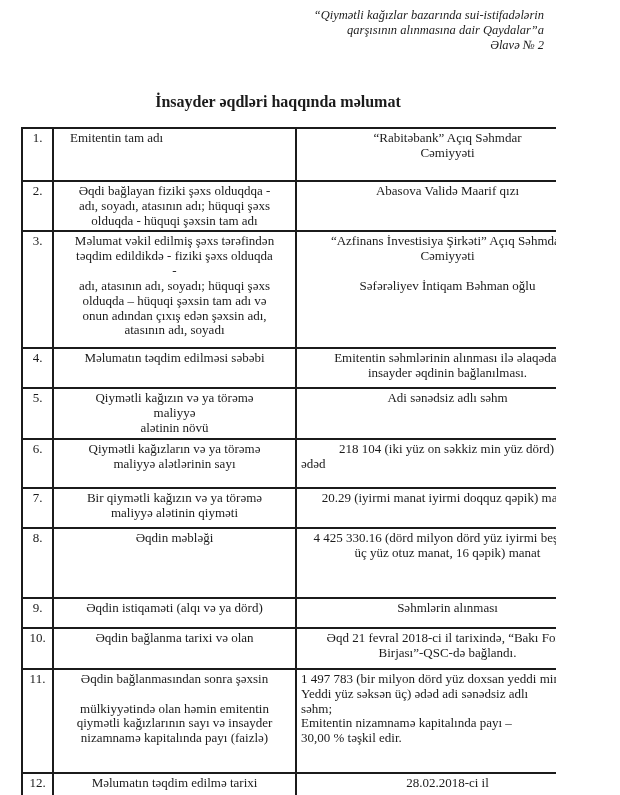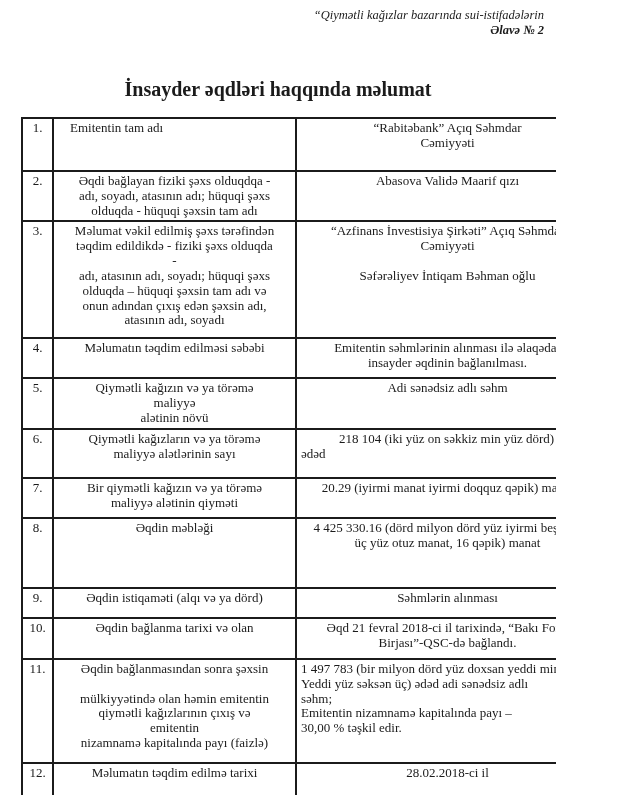--- a/index.html
+++ b/index.html
@@ -17,27 +17,27 @@
     overflow: hidden;
   }
   .doc-header {
     padding: 8px 12px 0 0;
     text-align: right;
     font-style: italic;
     font-size: 12.5px;
     line-height: 1.2;
   }
   .doc-header .annex-line3 {
-    font-weight: bold;
+    font-weight: normal;
   }
   .doc-title {
     margin-top: 40px;
     text-align: center;
     font-weight: bold;
-    font-size: 20px;
+    font-size: 16px;
   }
   table.disclosure {
     border-collapse: collapse;
     table-layout: fixed;
     margin: 16px 0 0 21px;
     width: 577px;
     font-size: 13px;
     line-height: 1.14;
   }
   table.disclosure td {
@@ -64,20 +64,21 @@
   td.pl14   { padding-left: 16px; text-align: left; }
   td.indent { text-indent: 38px; }
 </style>
 </head>
 <body>
 
 <div class="page">
 
   <div class="doc-header">
     <div>“Qiymətli kağızlar bazarında sui-istifadələrin</div>
+    <div>qarşısının alınmasına dair Qaydalar”a</div>
     <div class="annex-line3">Əlavə № 2</div>
   </div>
 
   <div class="doc-title">İnsayder əqdləri haqqında məlumat</div>
 
   <table class="disclosure">
     <colgroup>
       <col style="width:31px">
       <col style="width:243px">
       <col style="width:303px">
@@ -149,21 +150,21 @@
         <td class="num">10.</td>
         <td class="label">Əqdin bağlanma tarixi və olan</td>
         <td class="value">Əqd 21  fevral 2018-ci il tarixində, “Bakı Fond
 Birjası”-QSC-də bağlandı.</td>
       </tr>
       <tr style="height:104px">
         <td class="num">11.</td>
         <td class="label">Əqdin bağlanmasından sonra şəxsin
 
 mülkiyyətində olan həmin emitentin
-qiymətli kağızlarının çıxış və emitentin
+qiymətli kağızlarının sayı və insayder
 nizamnamə kapitalında payı (faizlə)</td>
         <td class="value left">1 497 783 (bir milyon dörd yüz doxsan yeddi min
 Yeddi yüz səksən üç)  ədəd  adi  sənədsiz  adlı
 səhm;
 Emitentin nizamnamə kapitalında payı –
 30,00 % təşkil edir.</td>
       </tr>
       <tr style="height:38px">
         <td class="num">12.</td>
         <td class="label">Məlumatın təqdim edilmə tarixi</td>

